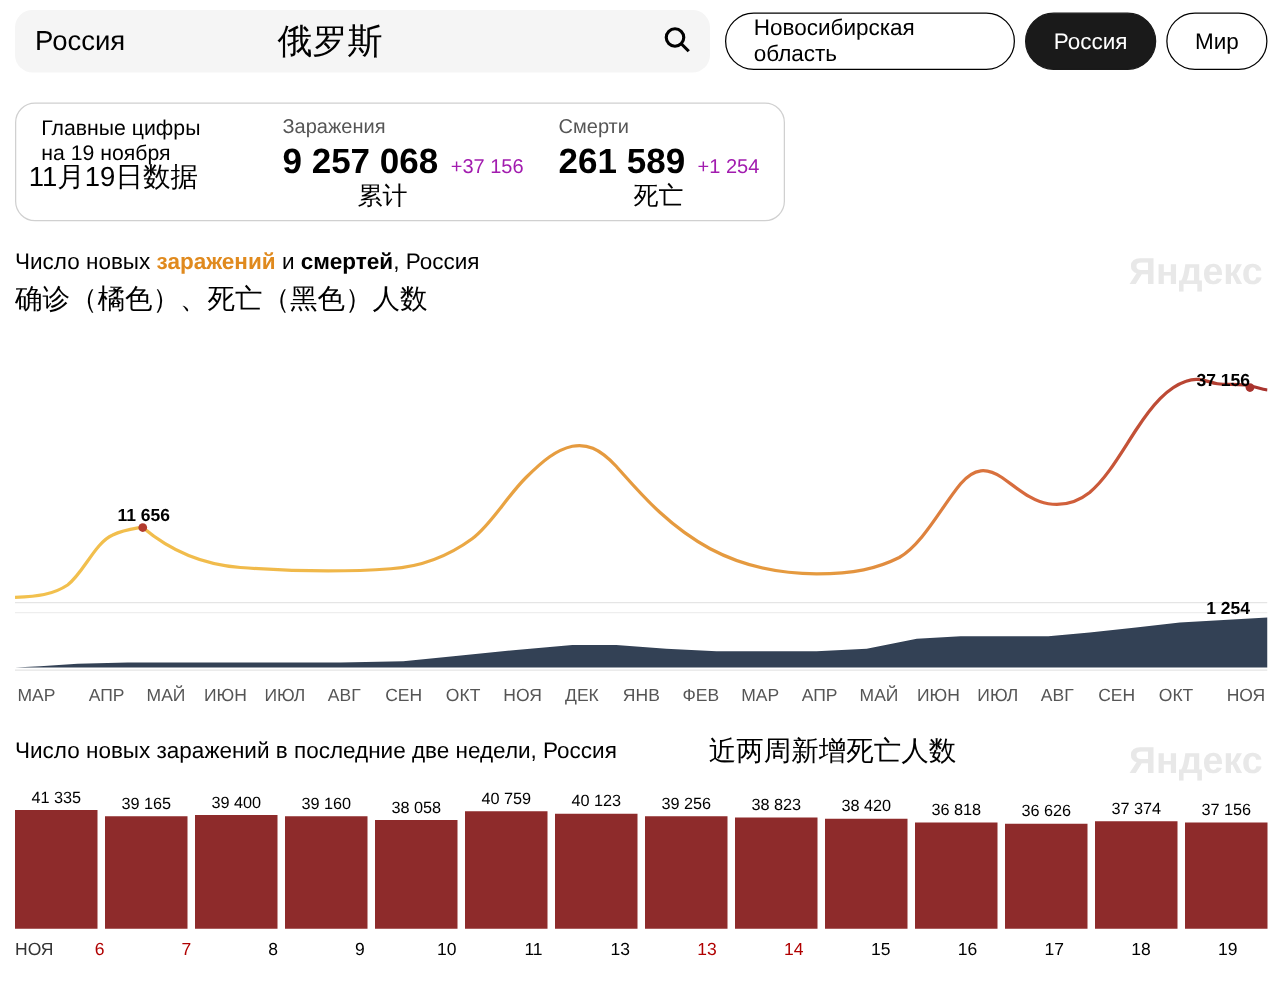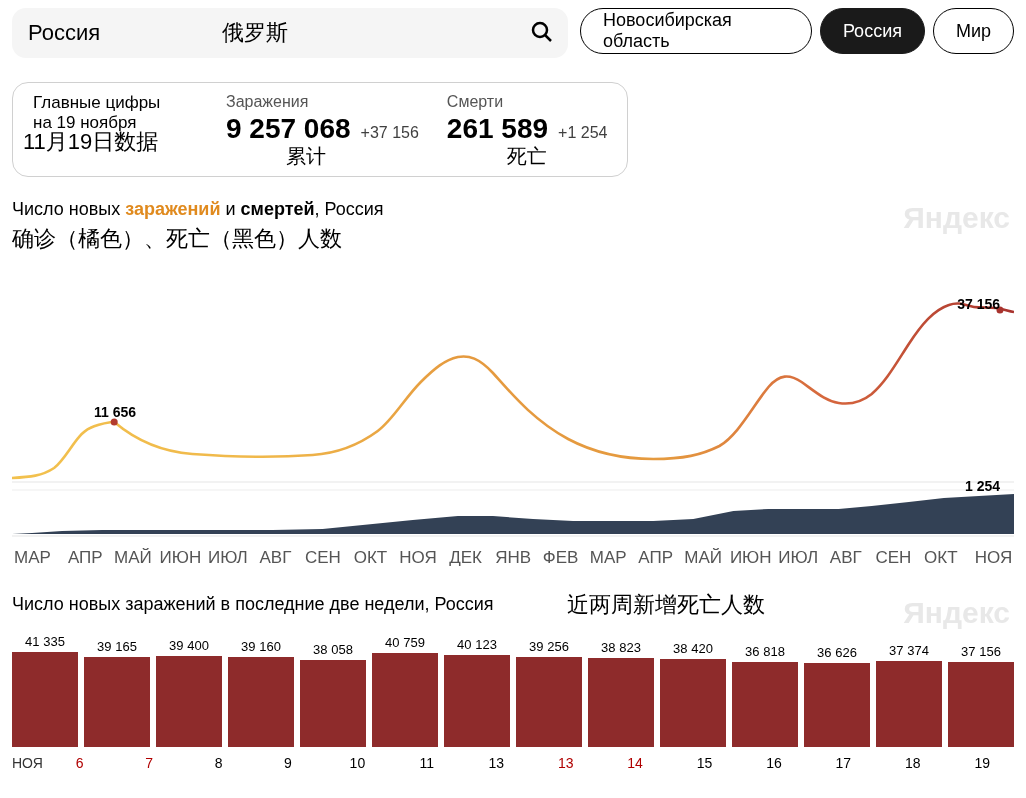--- a/index.html
+++ b/index.html
@@ -1,47 +1,47 @@
 <!DOCTYPE html>
 <html><head>
 <meta charset="utf-8">
 <style>
   html,body{margin:0;padding:0;background:#fff;font-family:Arial,Helvetica,sans-serif;color:#000;}
   body{width:1026px;min-height:798px;padding:8px 12px 30px 12px;box-sizing:border-box;}
   
-  .topbar{display:flex;gap:12px;margin-bottom:24px;}
+  .topbar{display:flex;align-items:center;gap:12px;margin-bottom:24px;}
   .search{position:relative;display:flex;align-items:center;height:50px;flex:0 0 490px;background:#f5f5f5;border-radius:14px;padding:0 50px 0 16px;}
   .search-country{font-size:22px;}
-  .search-cn{position:absolute;left:210px;font-size:22px;font-family:Liberation Mono, monospace;}
+  .search-cn{position:absolute;left:210px;font-size:28px;font-family:Liberation Mono, monospace;}
   .search-icon-wrap{position:absolute;right:14px;top:12px;}
   .search svg{width:24px;height:24px;}
   .pills{display:flex;gap:8px;margin-left:auto;}
   .pill{height:44px;padding:0 22px;border:1px solid #000;border-radius:26px;display:flex;align-items:center;font-size:18px;background:#fff;}
   .pill.active{background:#1a1a1a;color:#fff;border-color:#1a1a1a;}
   
   .headline{display:inline-flex;align-items:flex-start;border:1px solid #d0d0d0;border-radius:16px;padding:10px 20px 6px 20px;gap:28px;position:relative;margin-bottom:22px;}
   .hd-col{min-width:150px;}
   .hd-title{font-size:17px;line-height:1.15;}
   .hd-sub-cn{position:absolute;left:10px;top:44px;font-size:22px;font-weight:400;}
   .metric-label{font-size:16px;color:#555;margin-bottom:2px;}
   .metric-row{display:flex;align-items:baseline;gap:10px;}
   .metric-val{font-size:28px;font-weight:700;}
-  .metric-delta{font-size:16px;color:#404040;}
+  .metric-delta{font-size:16px;color:#a21caf;}
   .metric-cn{font-size:20px;text-align:left;margin-left:60px;margin-top:-2px;}
   
   .ct{position:relative;font-size:18px;margin-bottom:4px;}
   .ct .orange{color:#e08a1e;font-weight:700;}
   .ct .bold{font-weight:700;}
   .ct-cn{font-size:22px;margin-bottom:4px;}
   .watermark{position:absolute;right:4px;top:2px;font-size:30px;color:#e8e8e8;font-weight:700;pointer-events:none;}
   
   .chart-wrap{position:relative;height:280px;margin-bottom:4px;}
   .chart-wrap svg{width:100%;height:100%;}
   .peak-label{position:absolute;font-size:14px;font-weight:700;}
-  .axis-row{display:flex;justify-content:space-between;font-size:17px;color:#555;padding:6px 2px 0 2px;margin-bottom:26px;}
+  .axis-row{display:flex;justify-content:space-between;font-size:14px;color:#555;padding:6px 2px 0 2px;margin-bottom:26px;}
   .axis-row span{flex:1;text-align:center;overflow:hidden;white-space:nowrap;}
   .axis-row span:first-child{text-align:left}
   .axis-row span:last-child{text-align:right}
   
   .bar-title-row{position:relative;font-size:18px;margin-bottom:12px;}
   .bar-title-cn{position:absolute;left:555px;top:-4px;font-size:22px;}
   .bars{display:flex;align-items:flex-end;gap:6px;height:120px;}
   .bar-col{flex:1;display:flex;flex-direction:column;align-items:center;}
   .bar-val{font-size:13px;margin-bottom:3px;white-space:nowrap;}
   .bar-rect{width:100%;background:#8e2b2b;}

